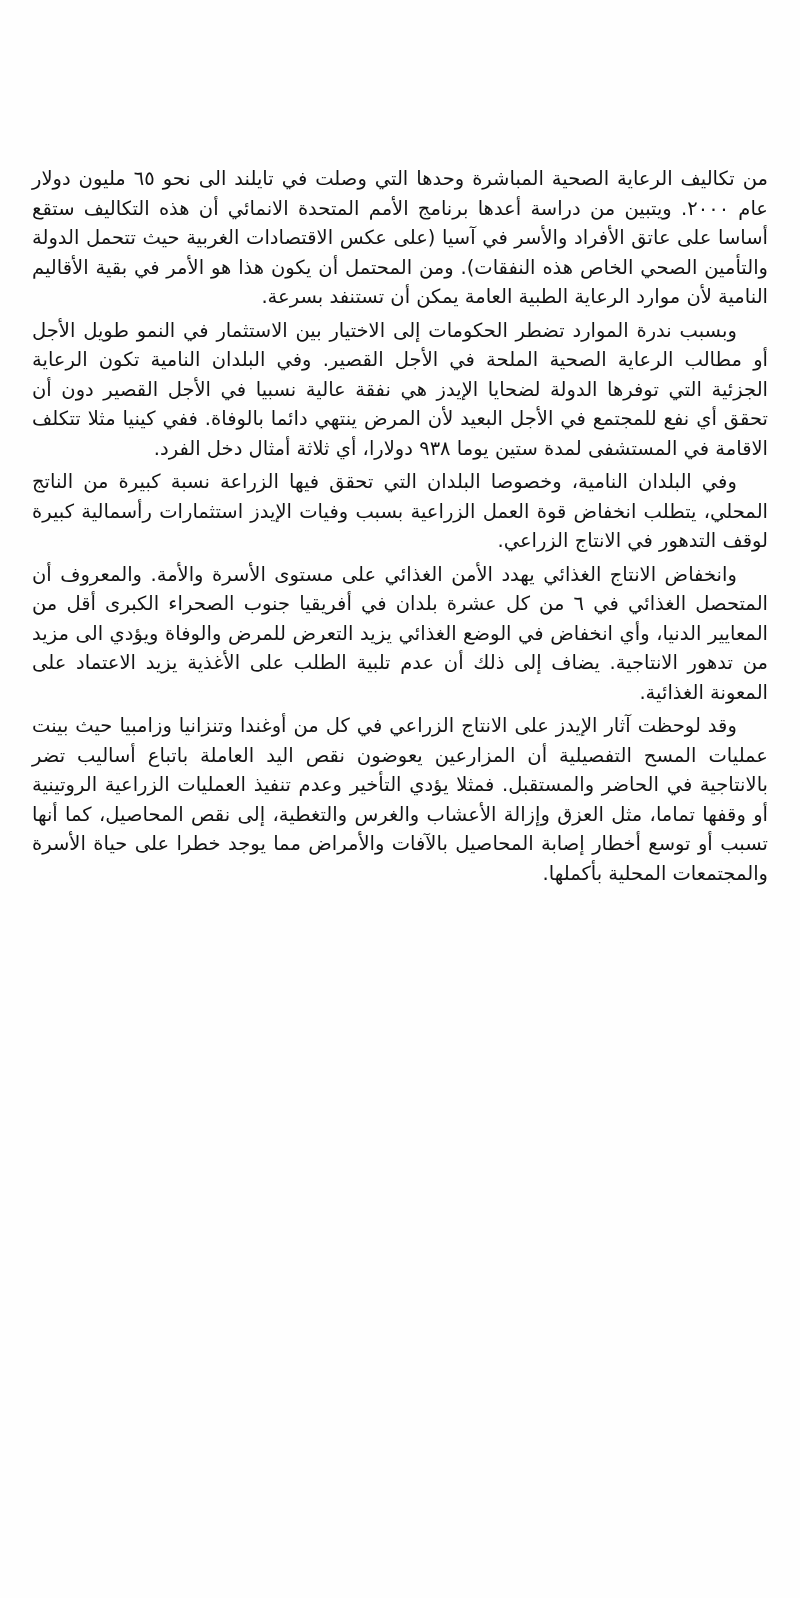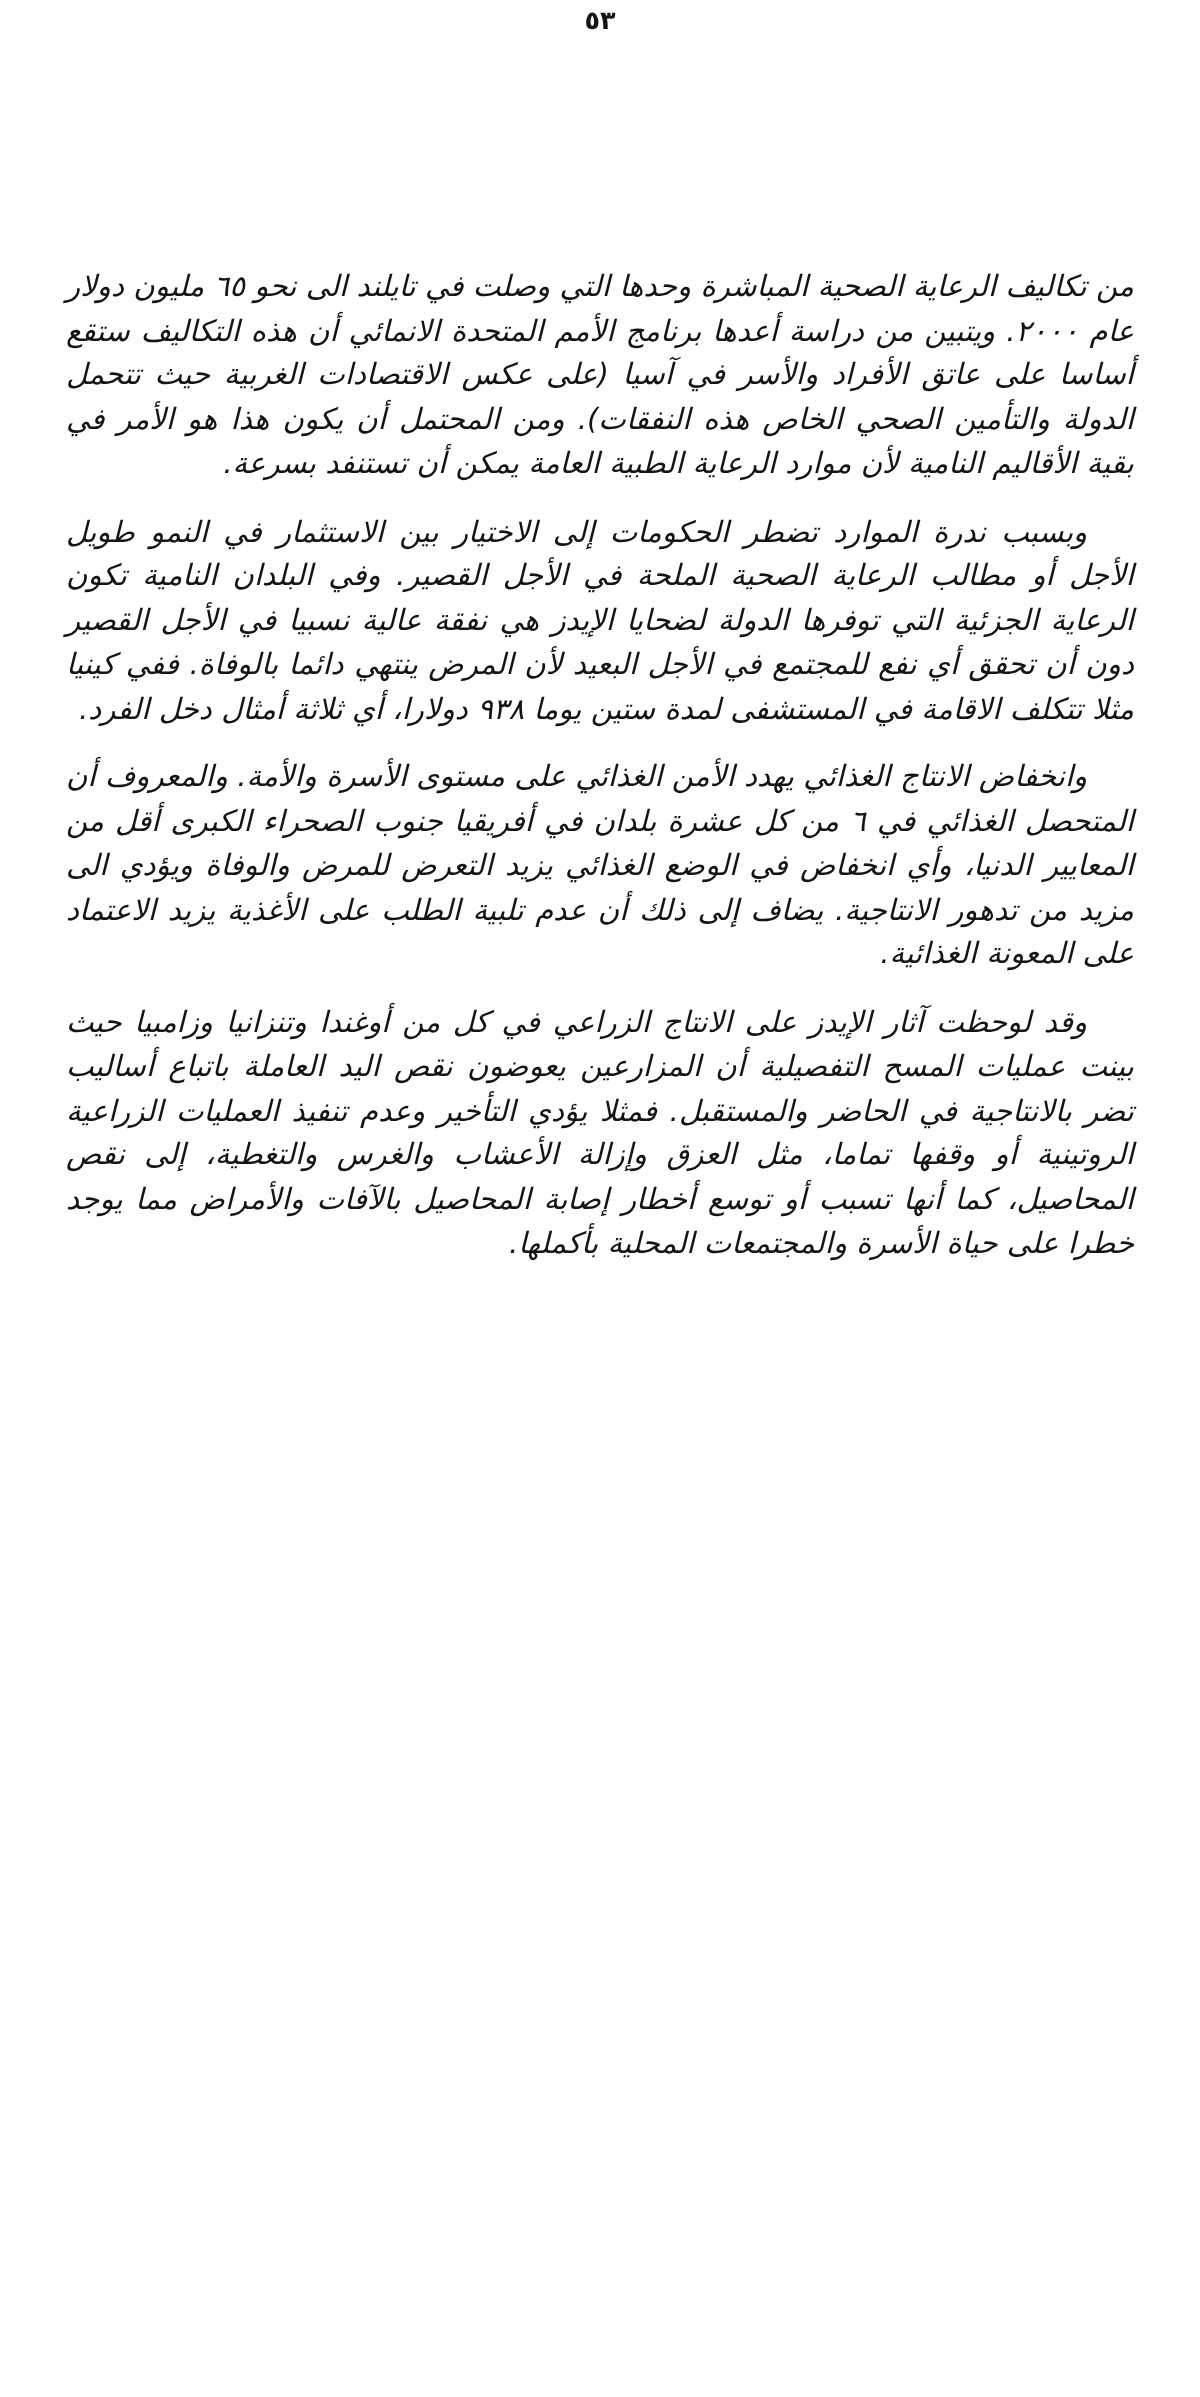--- a/index.html
+++ b/index.html
@@ -36,34 +36,33 @@
     left: 28px;
     font-size: 19.5px;
     line-height: 29.5px;
     text-align: justify;
     text-justify: inter-word;
     font-weight: 500;
     color: #141414;
     letter-spacing: 0;
   }
   .page-body p {
-    margin: 16px;
+    margin: 4px;
     padding: 0;
     text-indent: 1.6em;
-    font-style: italic;
   }
   .page-body p.first {
     text-indent: 0;
   }
 </style>
 </head>
 <body>
 
 <div class="page">
-  <div class="page-number">٥٣</div>
 
   <div class="page-body">
     <p class="first">من تكاليف الرعاية الصحية المباشرة وحدها التي وصلت في تايلند الى نحو ٦٥ مليون دولار عام ٢٠٠٠. ويتبين من دراسة أعدها برنامج الأمم المتحدة الانمائي أن هذه التكاليف ستقع أساسا على عاتق الأفراد والأسر في آسيا (على عكس الاقتصادات الغربية حيث تتحمل الدولة والتأمين الصحي الخاص هذه النفقات). ومن المحتمل أن يكون هذا هو الأمر في بقية الأقاليم النامية لأن موارد الرعاية الطبية العامة يمكن أن تستنفد بسرعة.</p>
     <p>وبسبب ندرة الموارد تضطر الحكومات إلى الاختيار بين الاستثمار في النمو طويل الأجل أو مطالب الرعاية الصحية الملحة في الأجل القصير. وفي البلدان النامية تكون الرعاية الجزئية التي توفرها الدولة لضحايا الإيدز هي نفقة عالية نسبيا في الأجل القصير دون أن تحقق أي نفع للمجتمع في الأجل البعيد لأن المرض ينتهي دائما بالوفاة. ففي كينيا مثلا تتكلف الاقامة في المستشفى لمدة ستين يوما ٩٣٨ دولارا، أي ثلاثة أمثال دخل الفرد.</p>
+    <p>وفي البلدان النامية، وخصوصا البلدان التي تحقق فيها الزراعة نسبة كبيرة من الناتج المحلي، يتطلب انخفاض قوة العمل الزراعية بسبب وفيات الإيدز استثمارات رأسمالية كبيرة لوقف التدهور في الانتاج الزراعي.</p>
     <p>وانخفاض الانتاج الغذائي يهدد الأمن الغذائي على مستوى الأسرة والأمة. والمعروف أن المتحصل الغذائي في ٦ من كل عشرة بلدان في أفريقيا جنوب الصحراء الكبرى أقل من المعايير الدنيا، وأي انخفاض في الوضع الغذائي يزيد التعرض للمرض والوفاة ويؤدي الى مزيد من تدهور الانتاجية. يضاف إلى ذلك أن عدم تلبية الطلب على الأغذية يزيد الاعتماد على المعونة الغذائية.</p>
     <p>وقد لوحظت آثار الإيدز على الانتاج الزراعي في كل من أوغندا وتنزانيا وزامبيا حيث بينت عمليات المسح التفصيلية أن المزارعين يعوضون نقص اليد العاملة باتباع أساليب تضر بالانتاجية في الحاضر والمستقبل. فمثلا يؤدي التأخير وعدم تنفيذ العمليات الزراعية الروتينية أو وقفها تماما، مثل العزق وإزالة الأعشاب والغرس والتغطية، إلى نقص المحاصيل، كما أنها تسبب أو توسع أخطار إصابة المحاصيل بالآفات والأمراض مما يوجد خطرا على حياة الأسرة والمجتمعات المحلية بأكملها.</p>
   </div>
 </div>
 
 </body></html>

